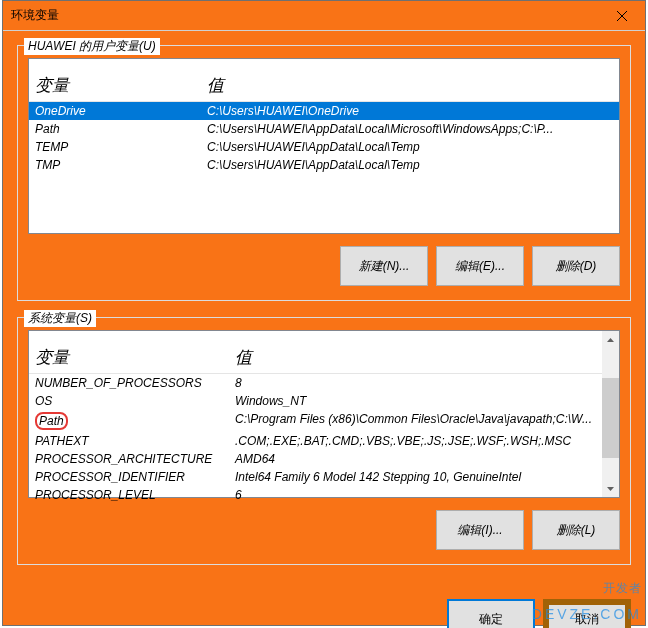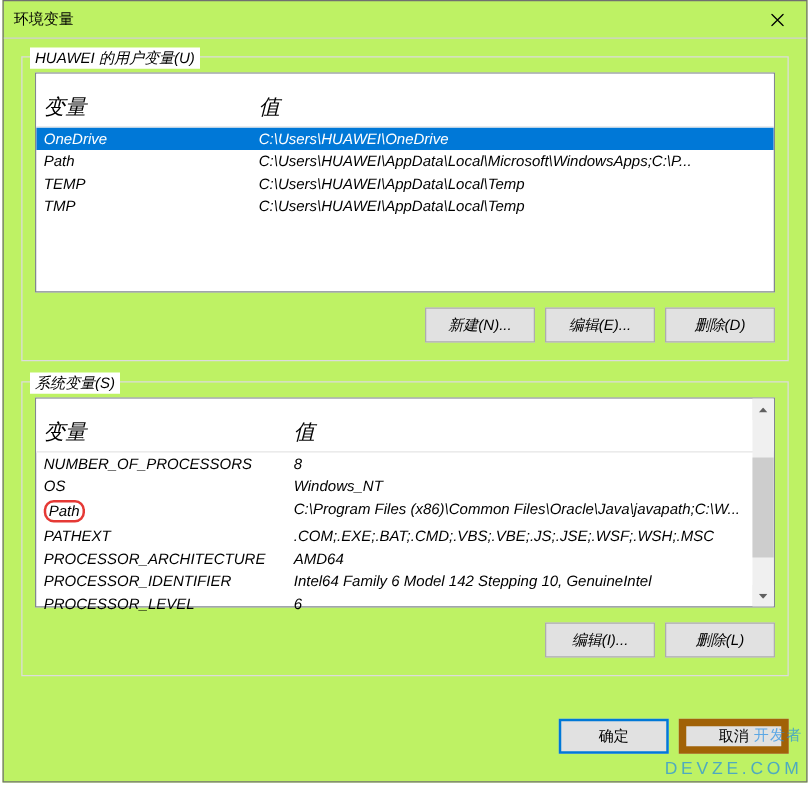--- a/index.html
+++ b/index.html
@@ -1,17 +1,17 @@
 <!DOCTYPE html>
 <html><head>
 <meta charset="utf-8">
 <style>
 * { box-sizing: border-box; margin: 0; padding: 0; font-family: "Microsoft YaHei", "Segoe UI", Tahoma, sans-serif; font-size: 12px; }
 body { background: #fff; width: 648px; height: 628px; position: relative; overflow: hidden; }
-.dialog { width: 644px; height: 626px; border: 1px solid #707070; background: #bef264; position: relative; left: 2px; top: 0; }
+.dialog { width: 644px; height: 626px; border: 1px solid #707070; background: #f97316; position: relative; left: 2px; top: 0; }
 .titlebar { height: 30px; display: flex; align-items: center; justify-content: space-between; border-bottom: 1px solid #d0d0d0; padding-left: 8px; }
 .title { font-size: 12px; color: #000; }
 .close-btn { width: 46px; height: 29px; display: flex; align-items: center; justify-content: center; cursor: pointer; }
 .close-btn svg { width: 10px; height: 10px; }
 .content { padding: 14px 14px 14px 14px; }
 .groupbox { border: 1px solid #dcdcdc; position: relative; padding: 10px 10px 10px 10px; margin-bottom: 16px; font-style: italic; }
 .group-label { position: absolute; top: -8px; left: 6px; background: #fff; padding: 0 4px; font-size: 12px; color: #000; }
 .listview { border: 1px solid #828790; background: #fff; height: 176px; margin-top: 2px; }
 .listview2 { border: 1px solid #828790; background: #fff; height: 168px; margin-top: 2px; position: relative; }
 .lv-header { display: flex; background: #fff; border-bottom: 1px solid #e5e5e5; }
@@ -21,21 +21,21 @@
 .lv-body { overflow: hidden; }
 .lv-row { display: flex; }
 .lv-row.selected { background: #0078d7; color: #fff; }
 .lv-row.selected .lv-cell { color: #fff; }
 .lv-cell { padding: 2px 6px; font-size: 12px; white-space: nowrap; overflow: hidden; text-overflow: ellipsis; color: #000; }
 .lv-cell1 { width: 172px; }
 .lv-cell1b { width: 200px; }
 .lv-cell2 { flex: 1; }
 .highlight-box { border: 2px solid #e53935; border-radius: 8px; padding: 0px 2px; display: inline-block; line-height: 14px; }
 .btn-row { display: flex; justify-content: flex-end; gap: 8px; margin-top: 12px; margin-bottom: 4px; }
-.btn { width: 88px; height: 28px; border: 1px solid #adadad; background: #e1e1e1; font-size: 12px; display: flex; align-items: center; justify-content: center; cursor: pointer; }
+.btn { width: 88px; height: 40px; border: 1px solid #adadad; background: #e1e1e1; font-size: 12px; display: flex; align-items: center; justify-content: center; cursor: pointer; }
 .bottom-row { display: flex; justify-content: flex-end; gap: 8px; padding-right: 14px; margin-top: 4px; }
 .bottom-row .btn { width: 88px; border: 6px solid #a16207; }
 .bottom-row .btn.primary { border: 2px solid #0078d7; }
 .scrollbar { position: absolute; right: 0; top: 0; bottom: 0; width: 17px; background: #f0f0f0; }
 .sb-btn { height: 17px; background: #f0f0f0; display: flex; align-items: center; justify-content: center; }
 .sb-track { position: absolute; top: 17px; bottom: 17px; left: 0; right: 0; }
 .sb-thumb { position: absolute; left: 0; right: 0; top: 30px; height: 80px; background: #cdcdcd; }
 .watermark { position: absolute; right: 6px; bottom: 0px; font-size: 34px; font-weight: 300; color: rgba(30,140,230,0.68); font-family: "Microsoft YaHei", sans-serif; letter-spacing: 1px; pointer-events: none; line-height: 28px; text-align: right; }
 .watermark .sub { font-size: 14px; color: rgba(30,140,230,0.7); display: block; letter-spacing: 3px; margin-top: -2px; }
 </style>

